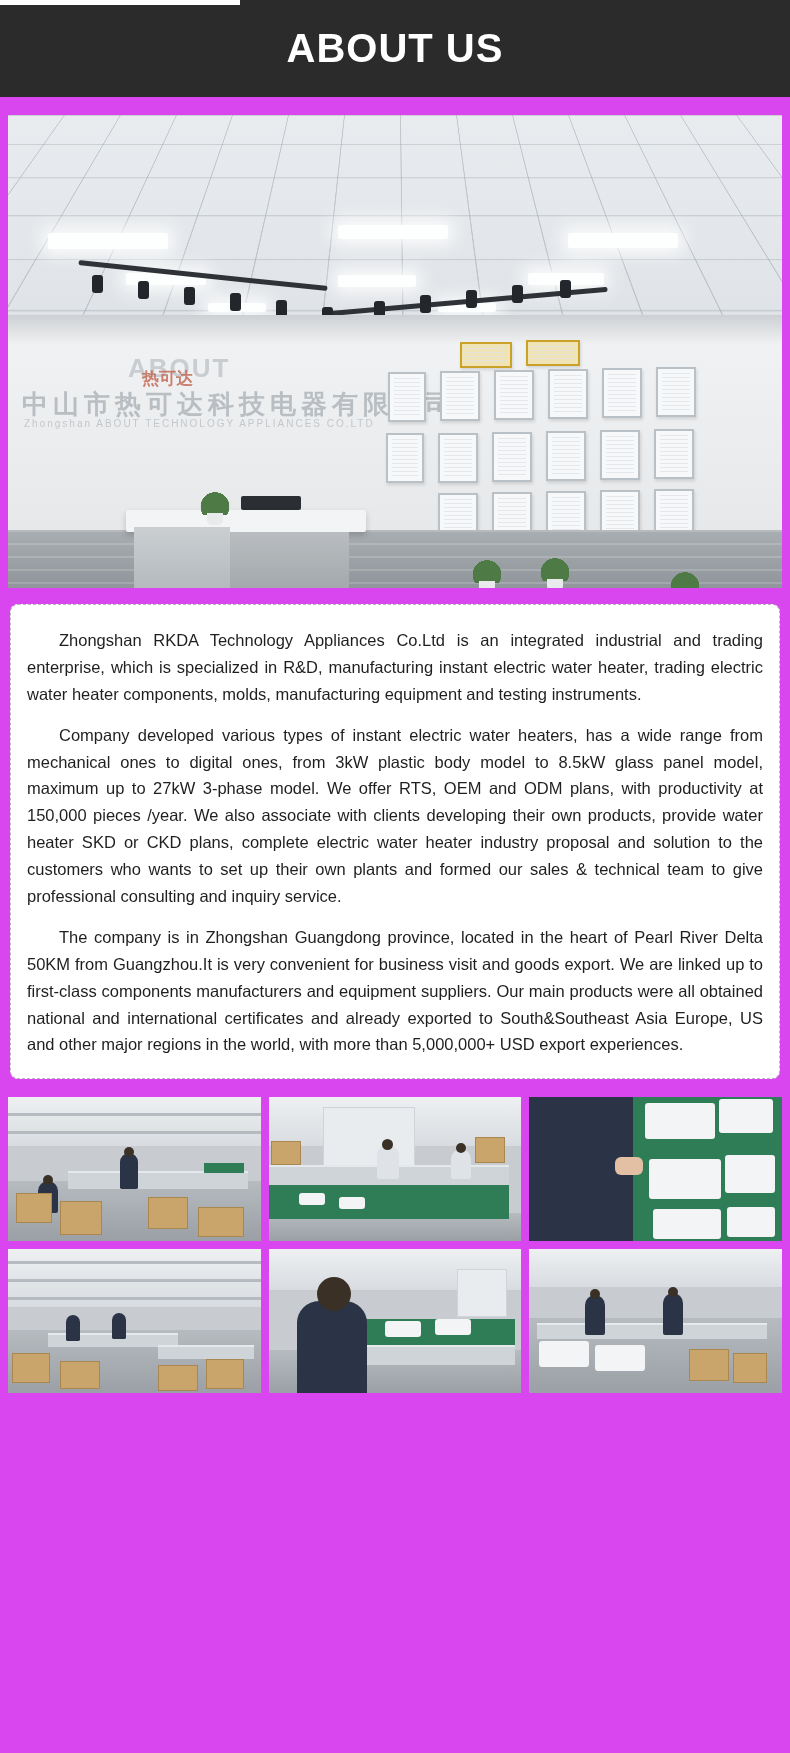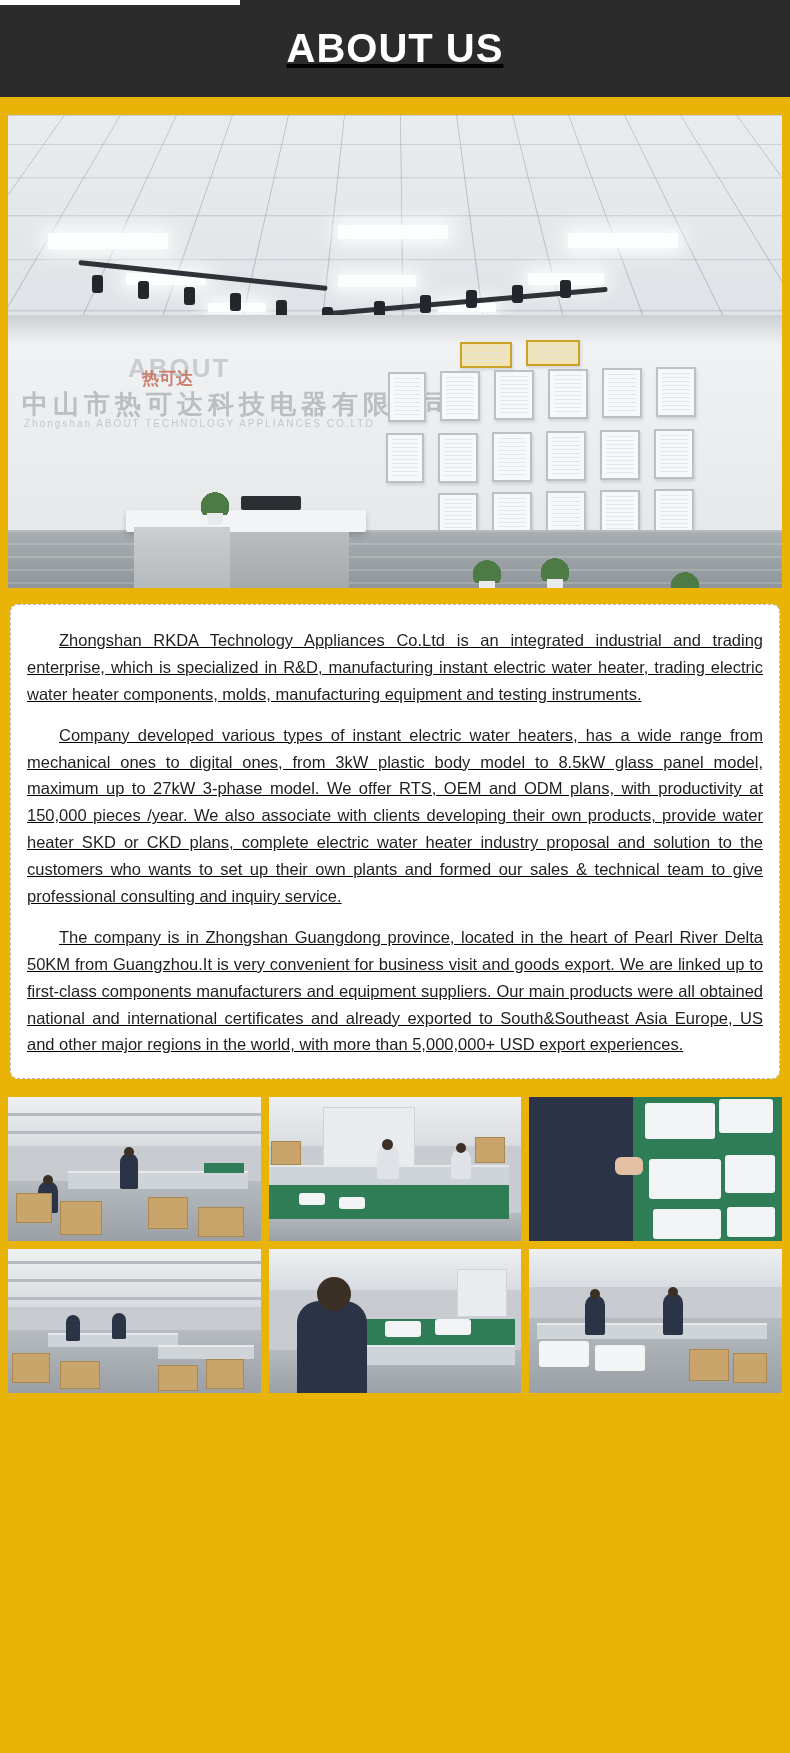--- a/index.html
+++ b/index.html
@@ -6,24 +6,23 @@
   html, body {
     margin: 0;
     padding: 0;
     background: #ffffff;
     font-family: "Liberation Sans", sans-serif;
   }
   .page {
     width: 790px;
     min-height: 1753px;
     margin: 0 auto;
-    background: #eab308;
+    background: #d946ef;
     position: relative;
     overflow: hidden;
-    text-decoration: underline;
   }
 
   
   .header-bar {
     width: 100%;
     height: 97px;
     background: #2b2b2b;
     display: flex;
     align-items: center;
     justify-content: center;

